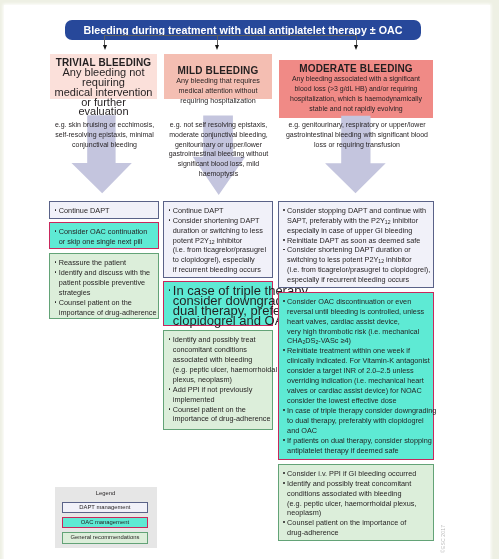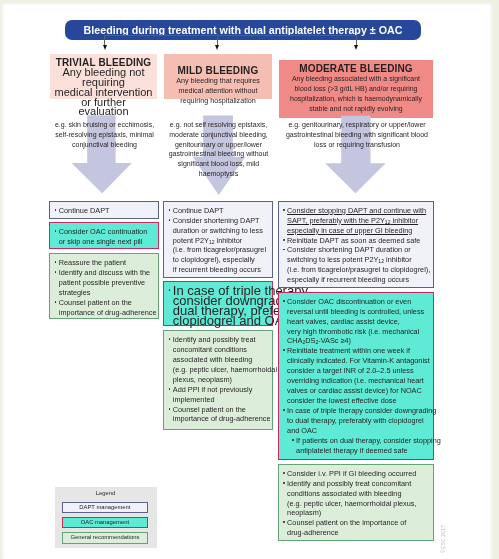--- a/index.html
+++ b/index.html
@@ -193,21 +193,21 @@
         </li>
       <li style="padding-left:4.3px;">
           <span class="bul"></span>
           <span class="ln">Counsel patient on the</span>
           <span class="ln">importance of drug-adherence</span>
         </li>
     </ul>
   </div>
   <div class="act dapt" style="left:277.6px;top:200.9px;width:156.2px;height:86.8px;font-size:7.3px;line-height:9.92px;padding:3.9px 2px 1px 4.2px;">
     <ul>
-      <li style="padding-left:4.3px;text-decoration:underline;">
+      <li style="padding-left:4.3px;">
           <span class="bul"></span>
           <span class="ln">Consider stopping DAPT and continue with</span>
           <span class="ln">SAPT, preferably with the P2Y<sub>12</sub> inhibitor</span>
           <span class="ln">especially in case of upper GI bleeding</span>
         </li>
       <li style="padding-left:4.3px;">
           <span class="bul"></span>
           <span class="ln">Reinitiate DAPT as soon as deemed safe</span>
         </li>
       <li style="padding-left:4.3px;">
@@ -237,21 +237,21 @@
           <span class="ln">overriding indication (i.e. mechanical heart</span>
           <span class="ln">valves or cardiac assist device) for NOAC</span>
           <span class="ln">consider the lowest effective dose</span>
         </li>
       <li style="padding-left:4.3px;">
           <span class="bul"></span>
           <span class="ln">In case of triple therapy consider downgrading</span>
           <span class="ln">to dual therapy, preferably with clopidogrel</span>
           <span class="ln">and OAC</span>
         </li>
-      <li style="padding-left:4.3px;margin-left:9px;">
+      <li style="padding-left:4.3px;">
           <span class="bul"></span>
           <span class="ln">If patients on dual therapy, consider stopping</span>
           <span class="ln">antiplatelet therapy if deemed safe</span>
         </li>
     </ul>
   </div>
   <div class="act gen" style="left:277.6px;top:463.9px;width:156.2px;height:76.9px;font-size:7.3px;line-height:9.92px;padding:3.9px 2px 1px 4.2px;">
     <ul>
       <li style="padding-left:4.3px;">
           <span class="bul"></span>

